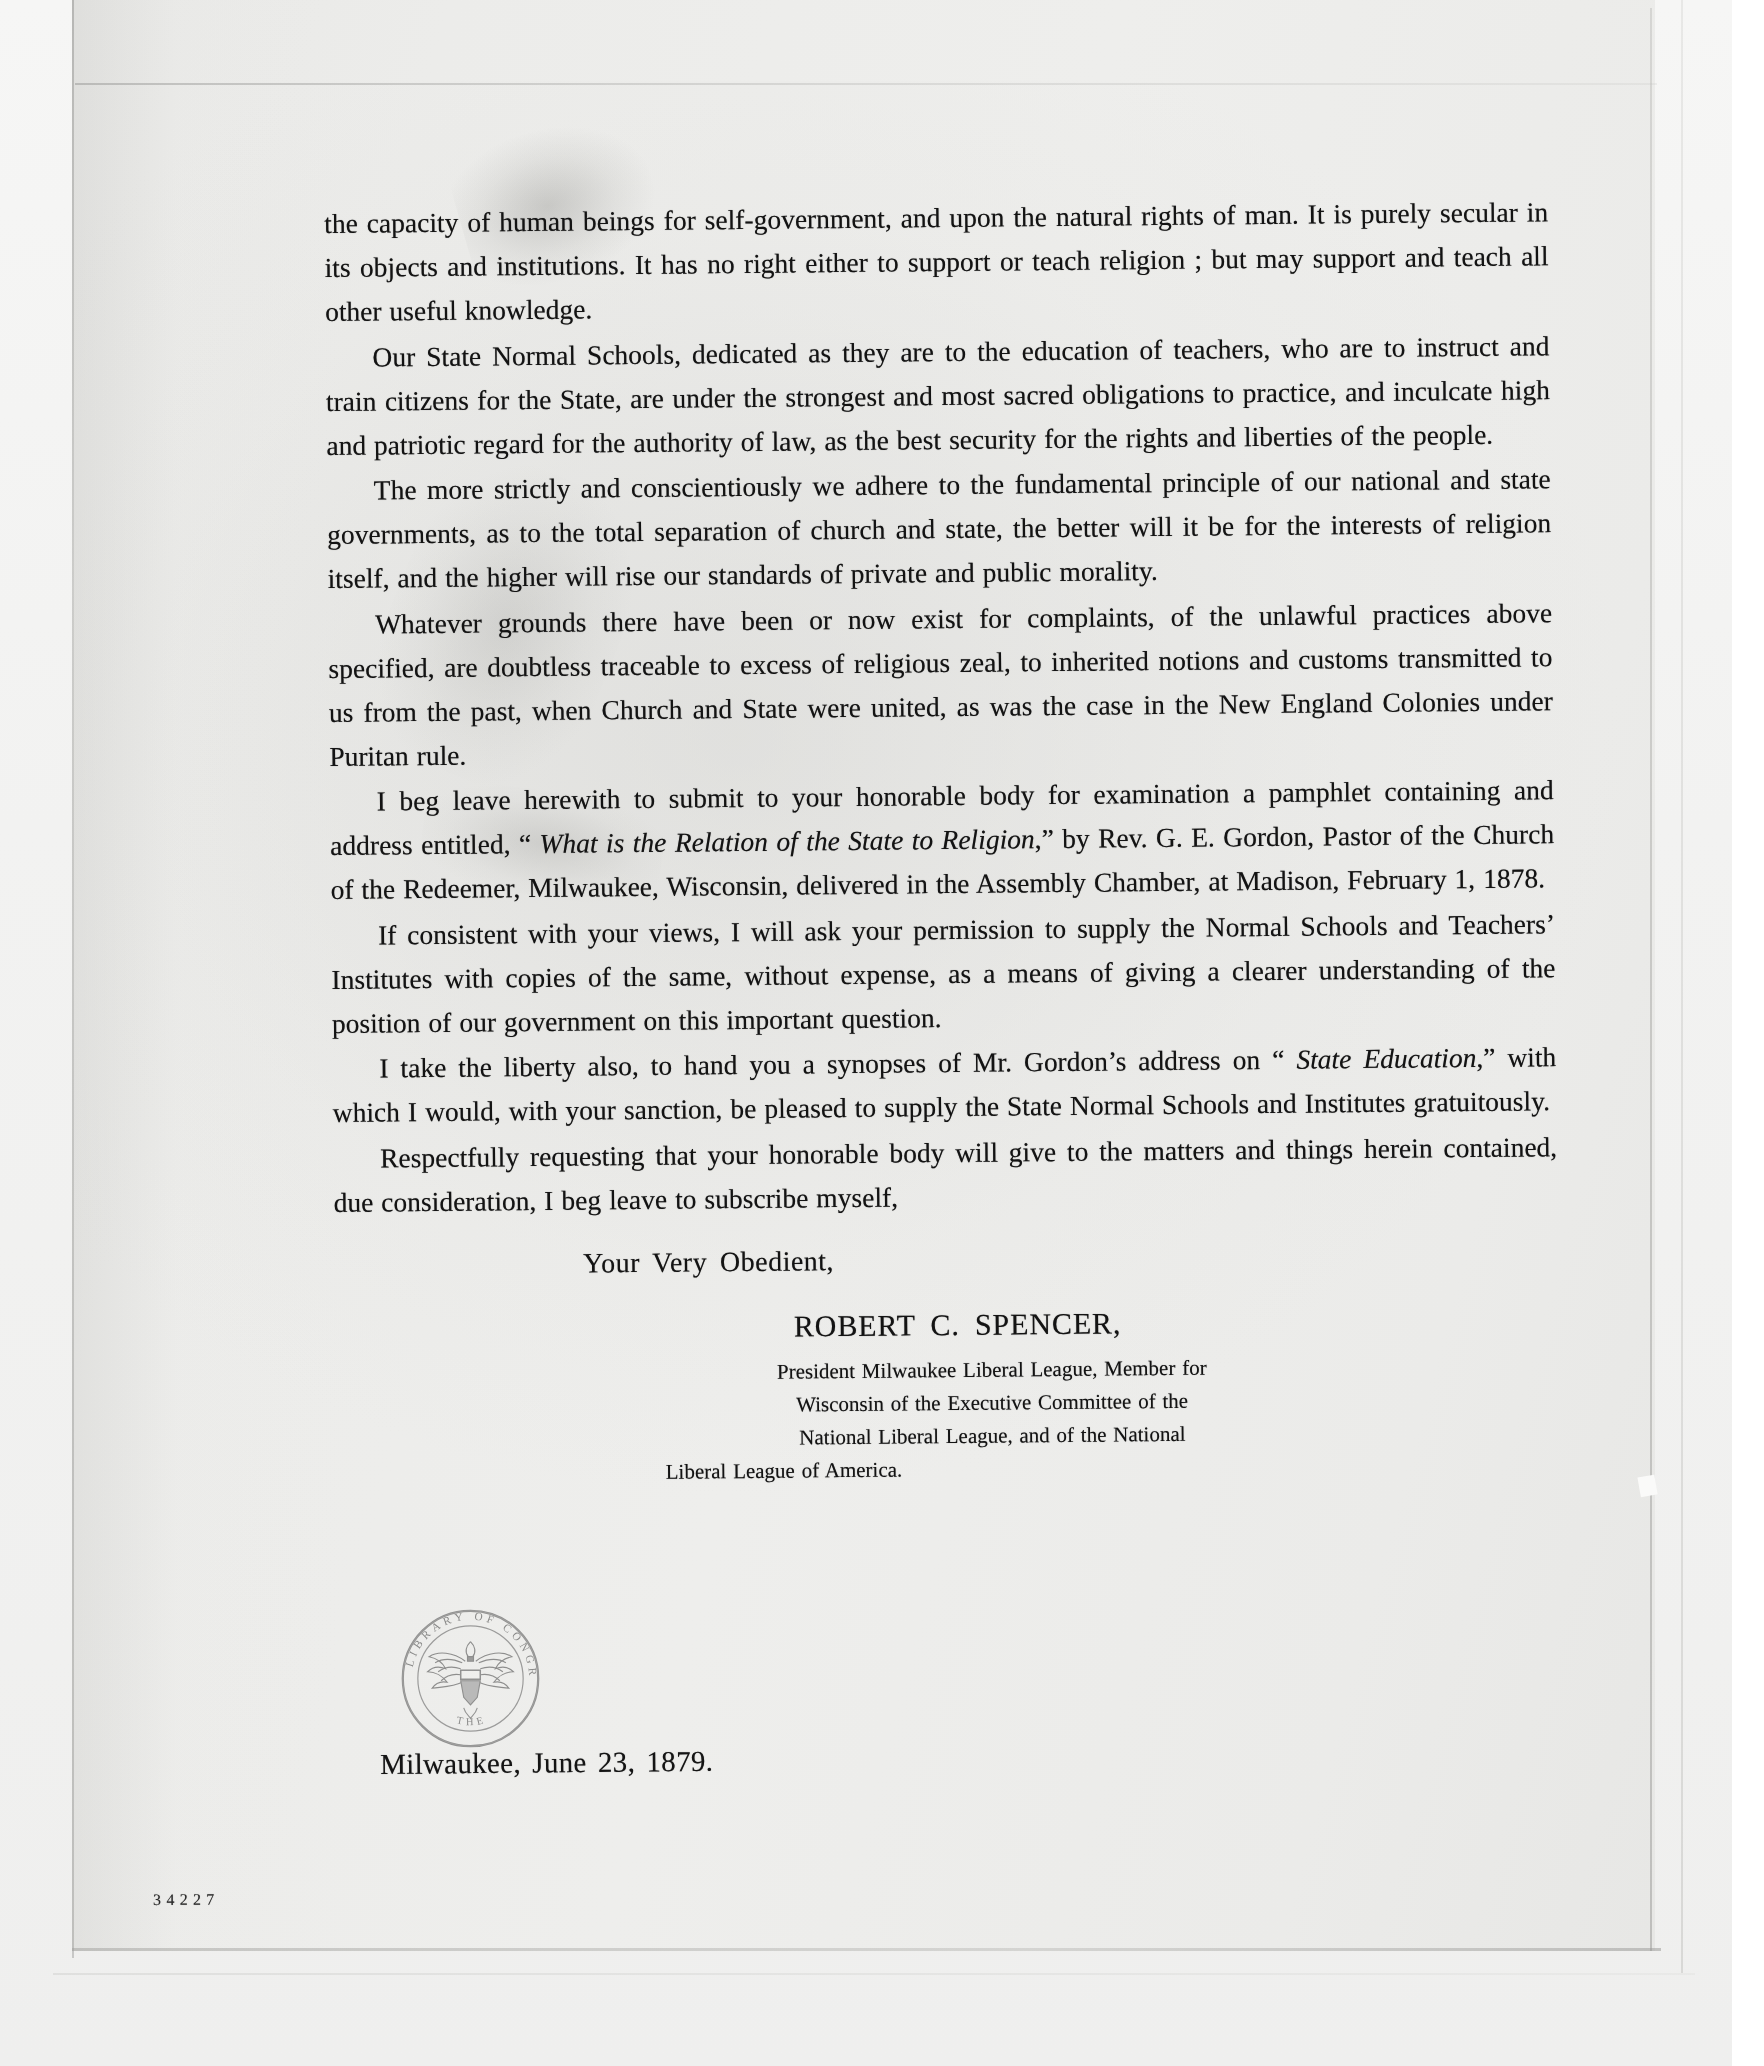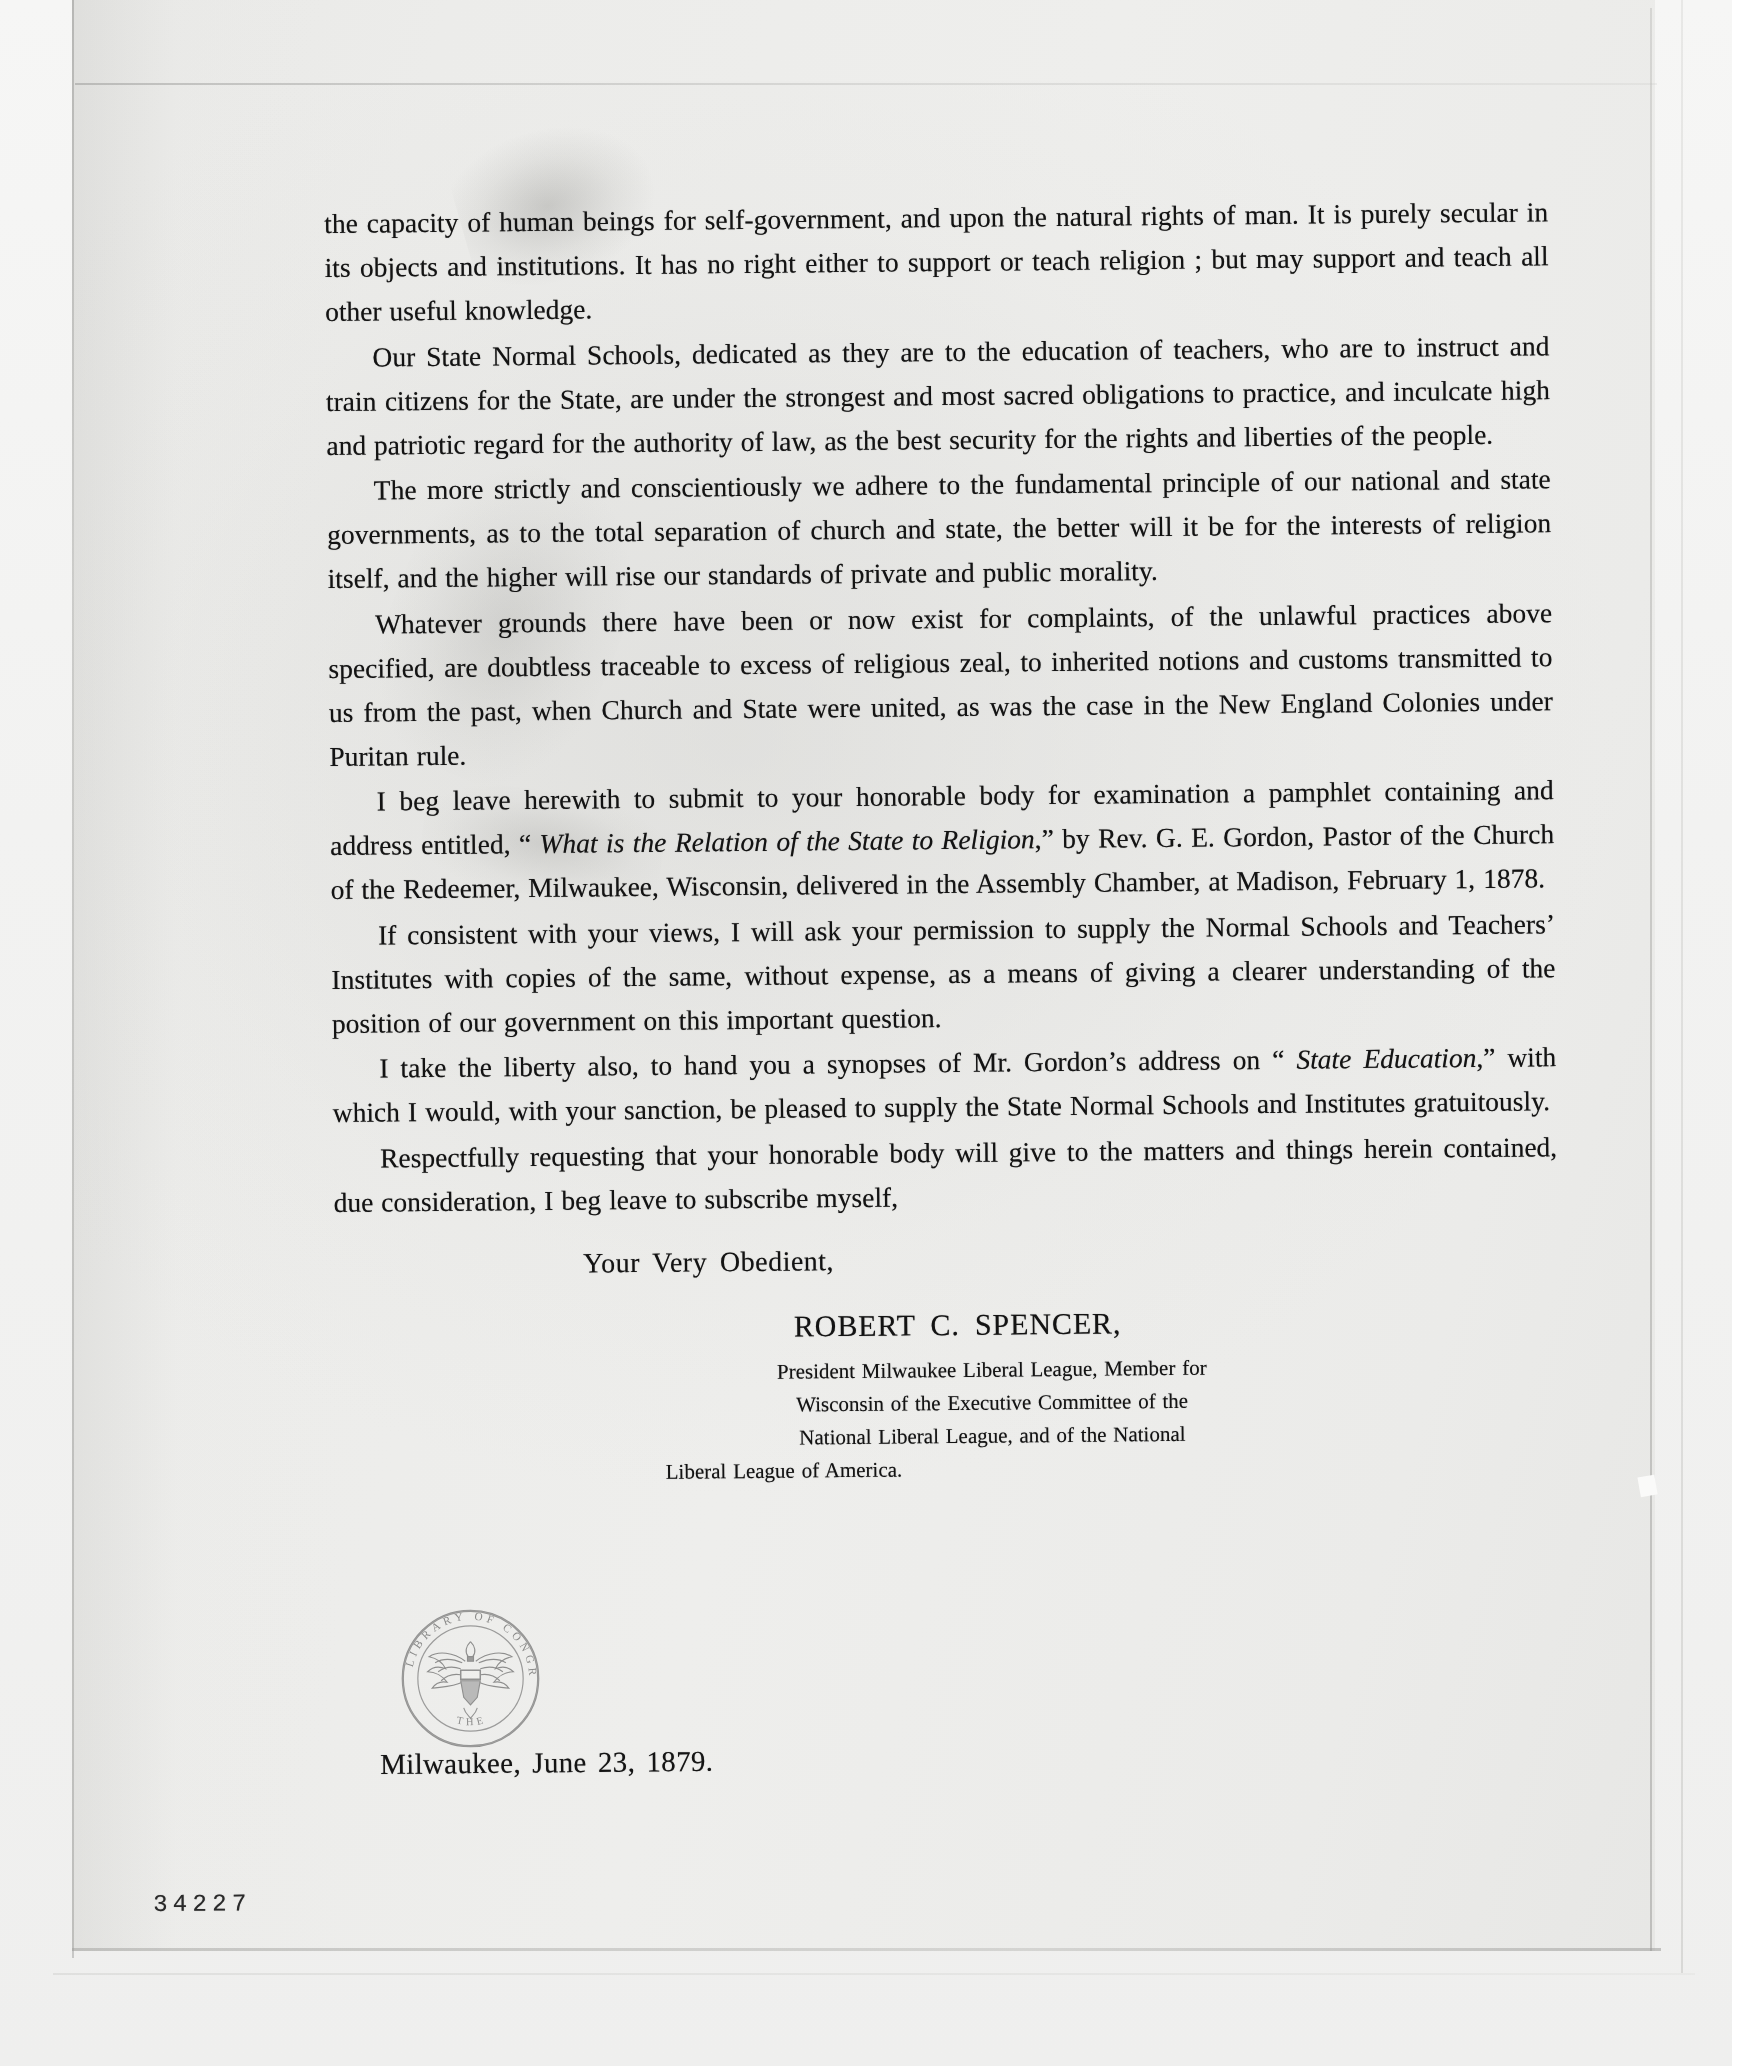--- a/index.html
+++ b/index.html
@@ -207,24 +207,24 @@
     color: #141414;
     transform: rotate(-0.55deg);
     transform-origin: 0 0;
     text-shadow: 0 0 0.8px rgba(20,20,20,0.5);
   }
 
   .archival-number {
     position: absolute;
     left: 153px;
     top: 1891px;
-    font-size: 24px;
+    font-size: 16px;
     letter-spacing: 5.3px;
     color: #2a2a2a;
-    font-family: Liberation Mono, monospace;
+    font-family: Liberation Serif, serif;
     transform: rotate(-0.4deg);
     transform-origin: 0 0;
     text-shadow: 0 0 0.8px rgba(30,30,30,0.45);
   }
 </style>
 </head>
 <body>
 
 <div class="scan-frame">
 

